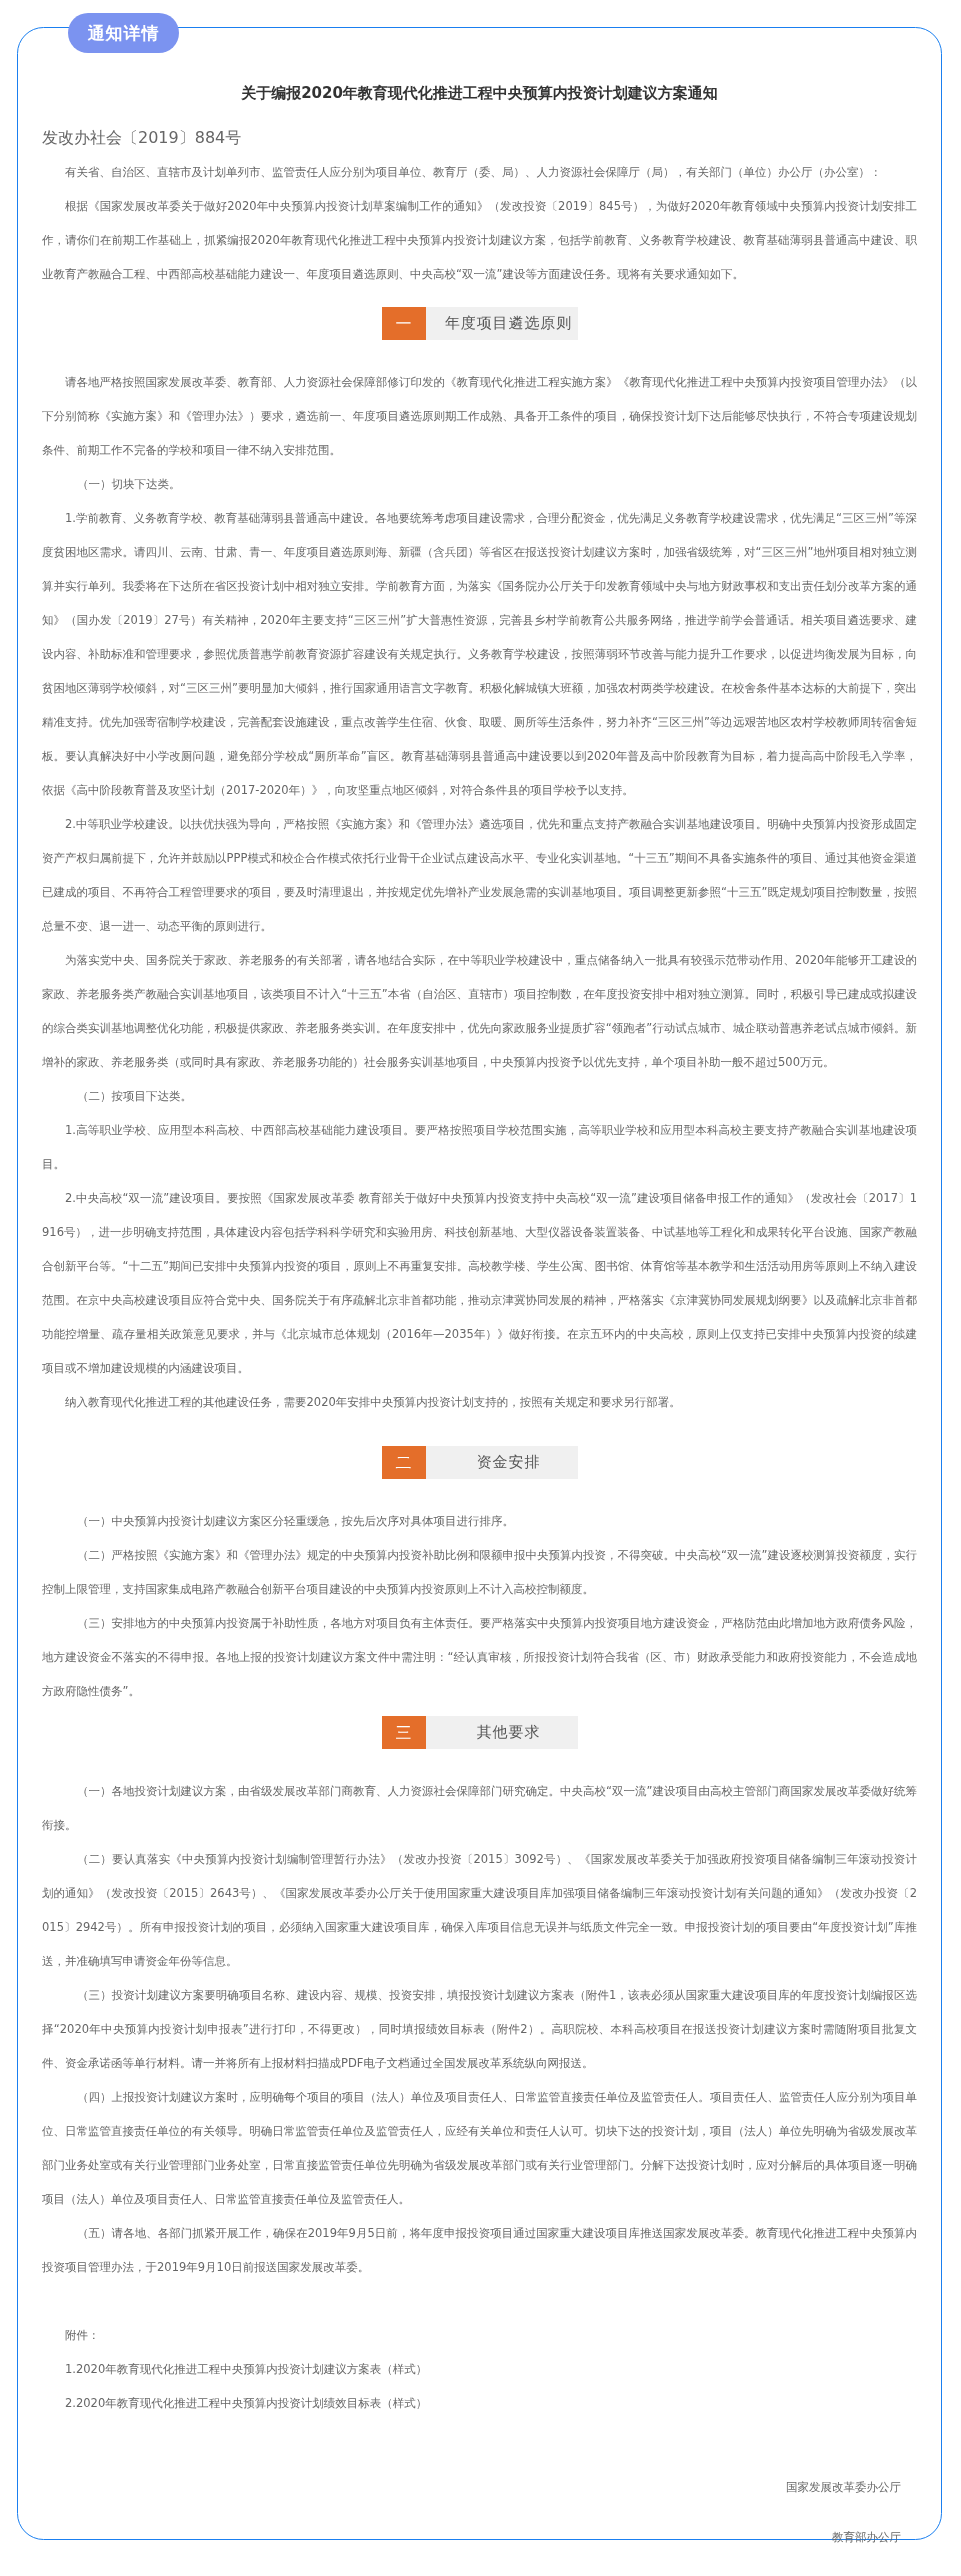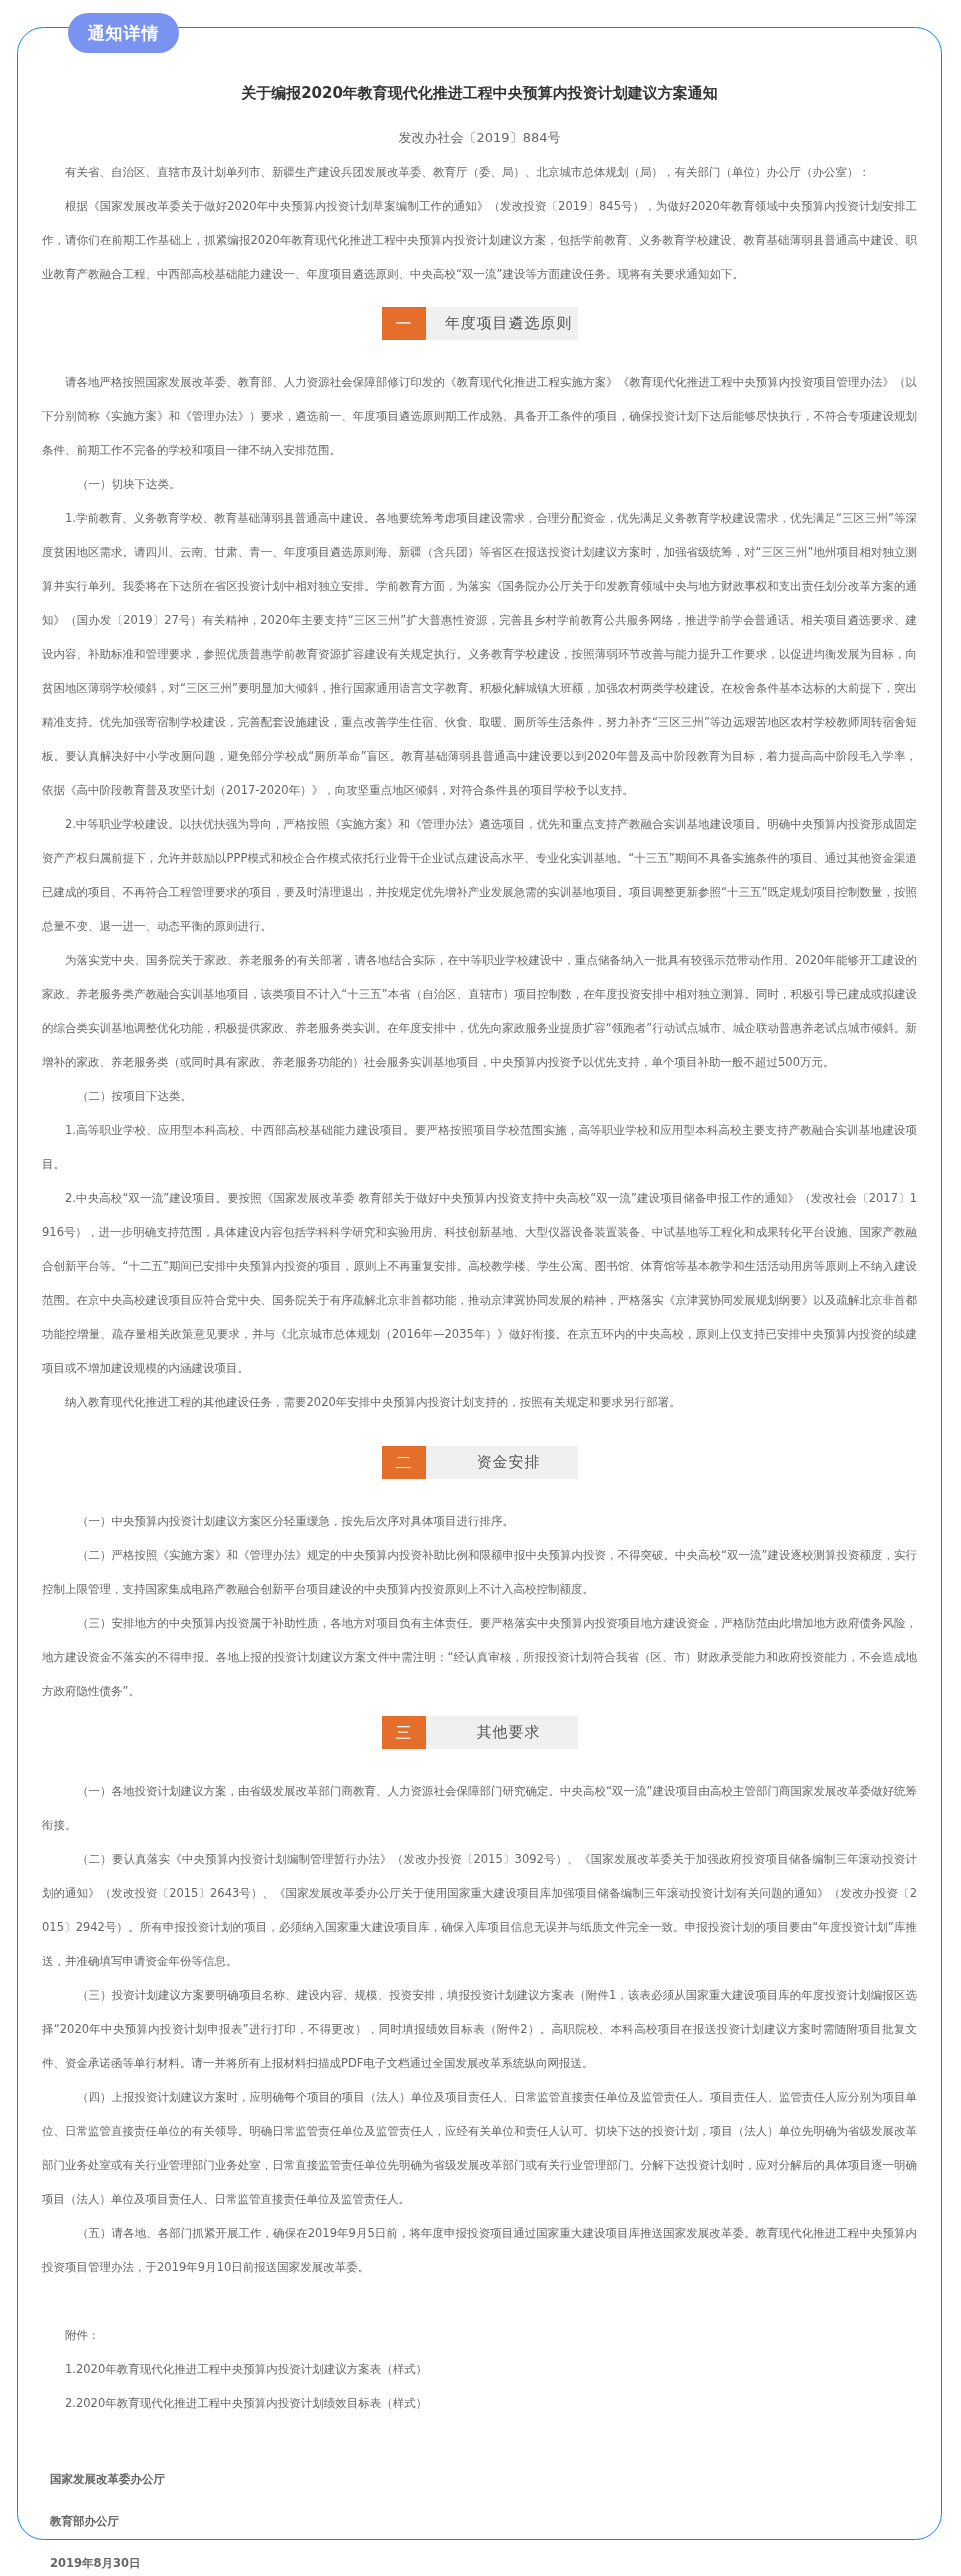--- a/index.html
+++ b/index.html
@@ -44,22 +44,22 @@
   }
   .title {
     text-align: center;
     font-size: 15px;
     font-weight: bold;
     color: #333333;
     margin: 0 0 14px 0;
     line-height: 28px;
   }
   .docno {
-    text-align: center;
-    font-size: 13px;
+    text-align: left;
+    font-size: 16px;
     line-height: 34px;
     margin: 0;
   }
   p.para {
     font-size: 11.5px;
     line-height: 34px;
     margin: 0;
     text-indent: 23px;
     text-align: justify;
     word-break: break-all;
@@ -85,37 +85,36 @@
     flex: 1;
     font-size: 15px;
     line-height: 33px;
     color: #555555;
     text-align: center;
     letter-spacing: 0.9px;
     margin-left: 14px;
   }
   .spacer { height: 34px; }
   .sig {
-    text-align: left;
+    text-align: right;
     font-size: 11.5px;
     line-height: 34px;
-    margin: 8px;
-    font-weight: bold;
+    margin: 16px;
   }
 </style>
 </head>
 <body>
 
 <div class="card"></div>
 <div class="badge">通知详情</div>
 
 <div class="content">
   <div class="title">关于编报2020年教育现代化推进工程中央预算内投资计划建议方案通知</div>
   <p class="docno">发改办社会〔2019〕884号</p>
-  <p class="para">有关省、自治区、直辖市及计划单列市、新疆生产建设兵团发展改革委、教育厅（委、局）、北京城市总体规划（局），有关部门（单位）办公厅（办公室）：</p>
+  <p class="para">有关省、自治区、直辖市及计划单列市、监管责任人应分别为项目单位、教育厅（委、局）、人力资源社会保障厅（局），有关部门（单位）办公厅（办公室）：</p>
   <p class="para">根据《国家发展改革委关于做好2020年中央预算内投资计划草案编制工作的通知》（发改投资〔2019〕845号），为做好2020年教育领域中央预算内投资计划安排工作，请你们在前期工作基础上，抓紧编报2020年教育现代化推进工程中央预算内投资计划建议方案，包括学前教育、义务教育学校建设、教育基础薄弱县普通高中建设、职业教育产教融合工程、中西部高校基础能力建设一、年度项目遴选原则、中央高校“双一流”建设等方面建设任务。现将有关要求通知如下。</p>
 
   <div class="sec-head">
     <div class="sec-num">一</div>
     <div class="sec-label">年度项目遴选原则</div>
   </div>
   <p class="para">请各地严格按照国家发展改革委、教育部、人力资源社会保障部修订印发的《教育现代化推进工程实施方案》《教育现代化推进工程中央预算内投资项目管理办法》（以下分别简称《实施方案》和《管理办法》）要求，遴选前一、年度项目遴选原则期工作成熟、具备开工条件的项目，确保投资计划下达后能够尽快执行，不符合专项建设规划条件、前期工作不完备的学校和项目一律不纳入安排范围。</p>
   <p class="para sub">（一）切块下达类。</p>
   <p class="para">1.学前教育、义务教育学校、教育基础薄弱县普通高中建设。各地要统筹考虑项目建设需求，合理分配资金，优先满足义务教育学校建设需求，优先满足“三区三州”等深度贫困地区需求。请四川、云南、甘肃、青一、年度项目遴选原则海、新疆（含兵团）等省区在报送投资计划建议方案时，加强省级统筹，对“三区三州”地州项目相对独立测算并实行单列。我委将在下达所在省区投资计划中相对独立安排。学前教育方面，为落实《国务院办公厅关于印发教育领域中央与地方财政事权和支出责任划分改革方案的通知》（国办发〔2019〕27号）有关精神，2020年主要支持“三区三州”扩大普惠性资源，完善县乡村学前教育公共服务网络，推进学前学会普通话。相关项目遴选要求、建设内容、补助标准和管理要求，参照优质普惠学前教育资源扩容建设有关规定执行。义务教育学校建设，按照薄弱环节改善与能力提升工作要求，以促进均衡发展为目标，向贫困地区薄弱学校倾斜，对“三区三州”要明显加大倾斜，推行国家通用语言文字教育。积极化解城镇大班额，加强农村两类学校建设。在校舍条件基本达标的大前提下，突出精准支持。优先加强寄宿制学校建设，完善配套设施建设，重点改善学生住宿、伙食、取暖、厕所等生活条件，努力补齐“三区三州”等边远艰苦地区农村学校教师周转宿舍短板。要认真解决好中小学改厕问题，避免部分学校成“厕所革命”盲区。教育基础薄弱县普通高中建设要以到2020年普及高中阶段教育为目标，着力提高高中阶段毛入学率，依据《高中阶段教育普及攻坚计划（2017-2020年）》，向攻坚重点地区倾斜，对符合条件县的项目学校予以支持。</p>
   <p class="para">2.中等职业学校建设。以扶优扶强为导向，严格按照《实施方案》和《管理办法》遴选项目，优先和重点支持产教融合实训基地建设项目。明确中央预算内投资形成固定资产产权归属前提下，允许并鼓励以PPP模式和校企合作模式依托行业骨干企业试点建设高水平、专业化实训基地。“十三五”期间不具备实施条件的项目、通过其他资金渠道已建成的项目、不再符合工程管理要求的项目，要及时清理退出，并按规定优先增补产业发展急需的实训基地项目。项目调整更新参照“十三五”既定规划项目控制数量，按照总量不变、退一进一、动态平衡的原则进行。</p>

